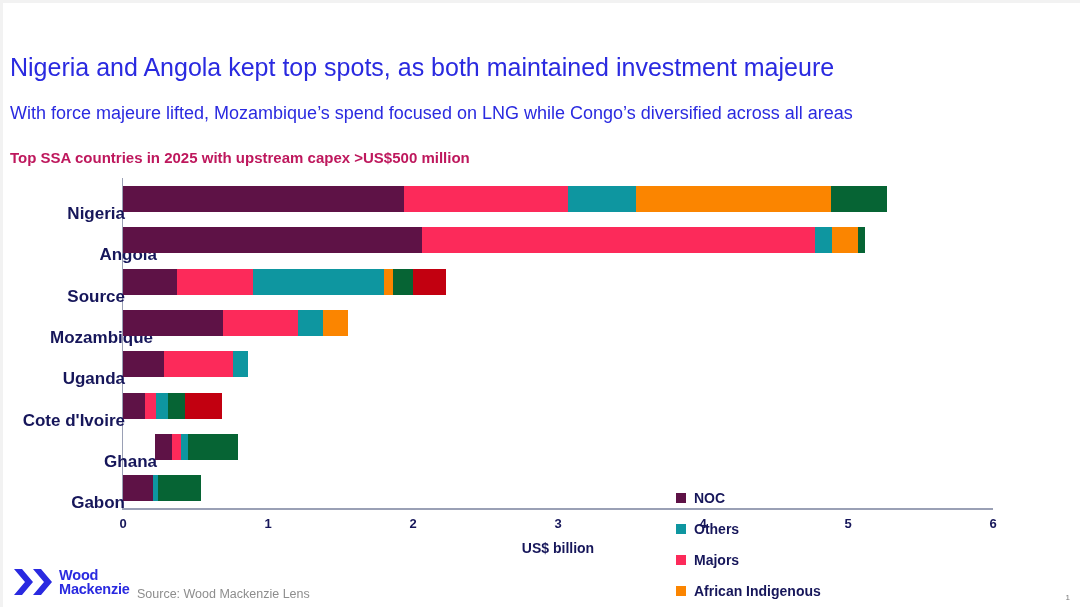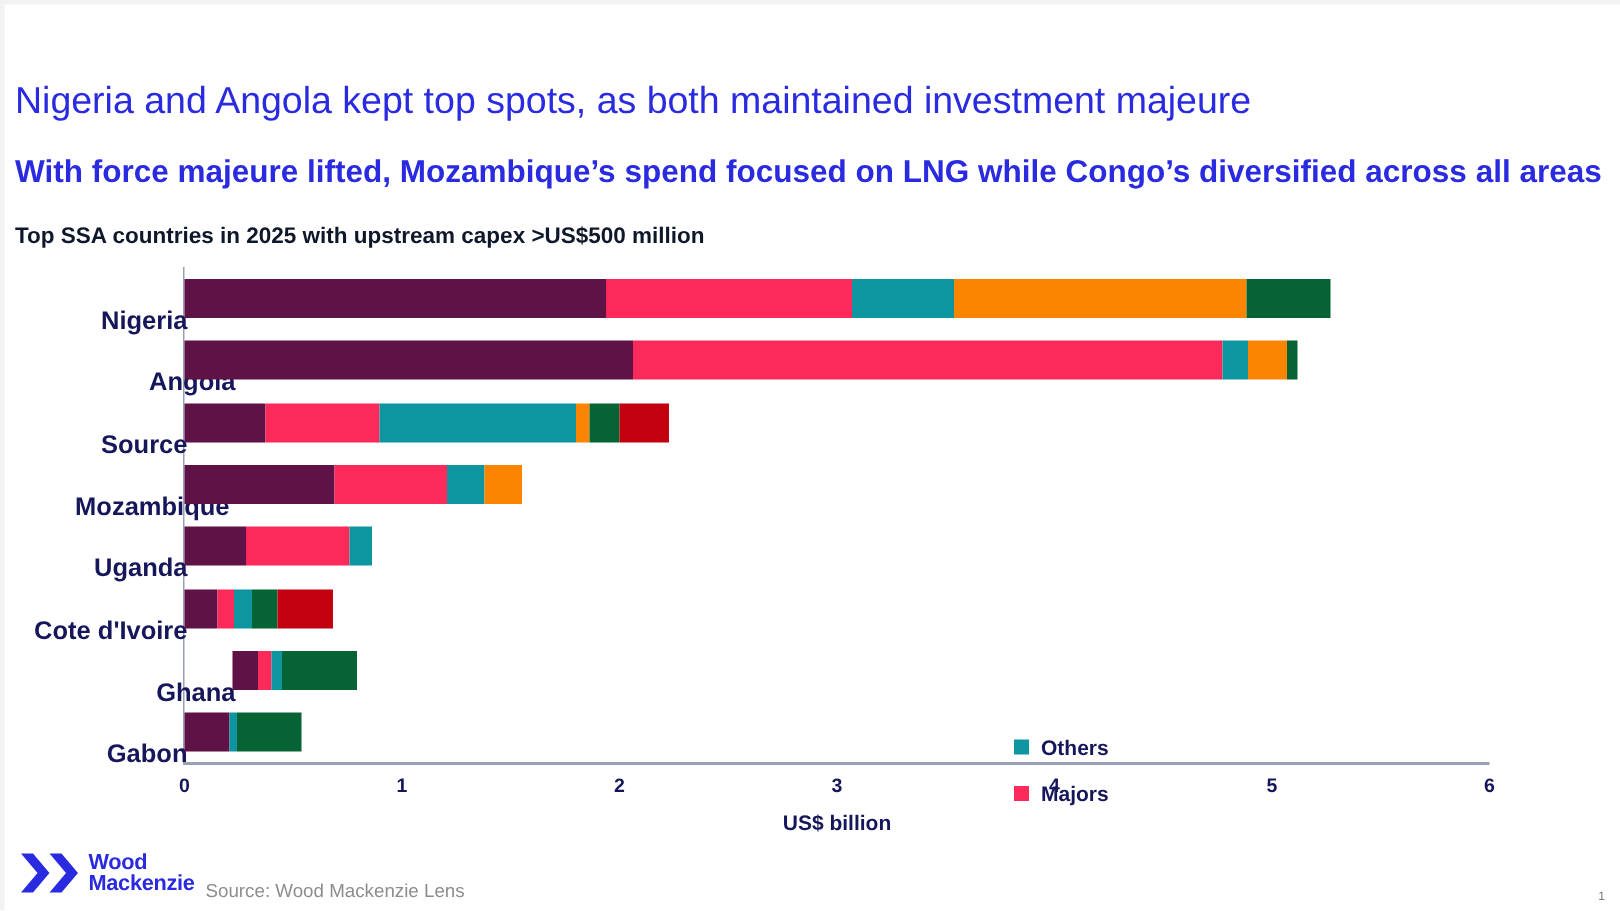--- a/index.html
+++ b/index.html
@@ -13,26 +13,26 @@
   .topline{position:absolute;top:0;left:0;width:1080px;height:3px;background:#f2f2f2;}
   .leftline{position:absolute;top:0;left:0;width:3px;height:607px;background:#f2f2f2;}
 
   .title{
     position:absolute;left:10px;top:53px;width:1040px;
     font-size:25px;color:#2a2ae0;font-weight:400;letter-spacing:0px;
     white-space:nowrap;
   }
   .subtitle{
     position:absolute;left:10px;top:103px;width:1050px;
-    font-size:21px;color:#2a2ae0;font-weight:700;
+    font-size:18px;color:#2a2ae0;font-weight:400;
     white-space:nowrap;
   }
   .chart-title{
     position:absolute;left:10px;top:149px;
-    font-size:15px;color:#0f172a;font-weight:bold;
+    font-size:15px;color:#be185d;font-weight:bold;
     white-space:nowrap;
   }
 
   
   .plot{
     position:absolute;left:0;top:172px;width:1080px;height:350px;
   }
   .axis-y-line{
     position:absolute;left:122px;top:6px;width:1px;height:330px;background:#9aa0b5;
   }
@@ -193,26 +193,34 @@
       <div class="tick-label" style="left: 413px;">2</div>
       <div class="tick-label" style="left: 558px;">3</div>
       <div class="tick-label" style="left: 703px;">4</div>
       <div class="tick-label" style="left: 848px;">5</div>
       <div class="tick-label" style="left: 993px;">6</div>
     </div>
   <div class="xlabel">US$ billion</div>
 
   <div class="legend" id="legend">
       <div class="legend-item">
+        <span class="legend-swatch" style="background: rgb(94, 18, 70);"></span>
+        <span class="legend-text">NOC</span>
+      </div>
+      <div class="legend-item">
         <span class="legend-swatch" style="background: rgb(14, 150, 160);"></span>
         <span class="legend-text">Others</span>
       </div>
       <div class="legend-item">
         <span class="legend-swatch" style="background: rgb(252, 42, 90);"></span>
         <span class="legend-text">Majors</span>
+      </div>
+      <div class="legend-item">
+        <span class="legend-swatch" style="background: rgb(251, 133, 0);"></span>
+        <span class="legend-text">African Indigenous</span>
       </div>
       <div class="legend-item"></div>
     </div>
 </div>
 
 <div class="footer">
   <div class="logo">
     <svg class="logo-mark" viewBox="0 0 38 30">
       <polygon points="0,2 8,2 19,15 8,28 0,28 11,15" fill="#2a2ae0"></polygon>
       <polygon points="19,2 27,2 38,15 27,28 19,28 30,15" fill="#2a2ae0"></polygon>

